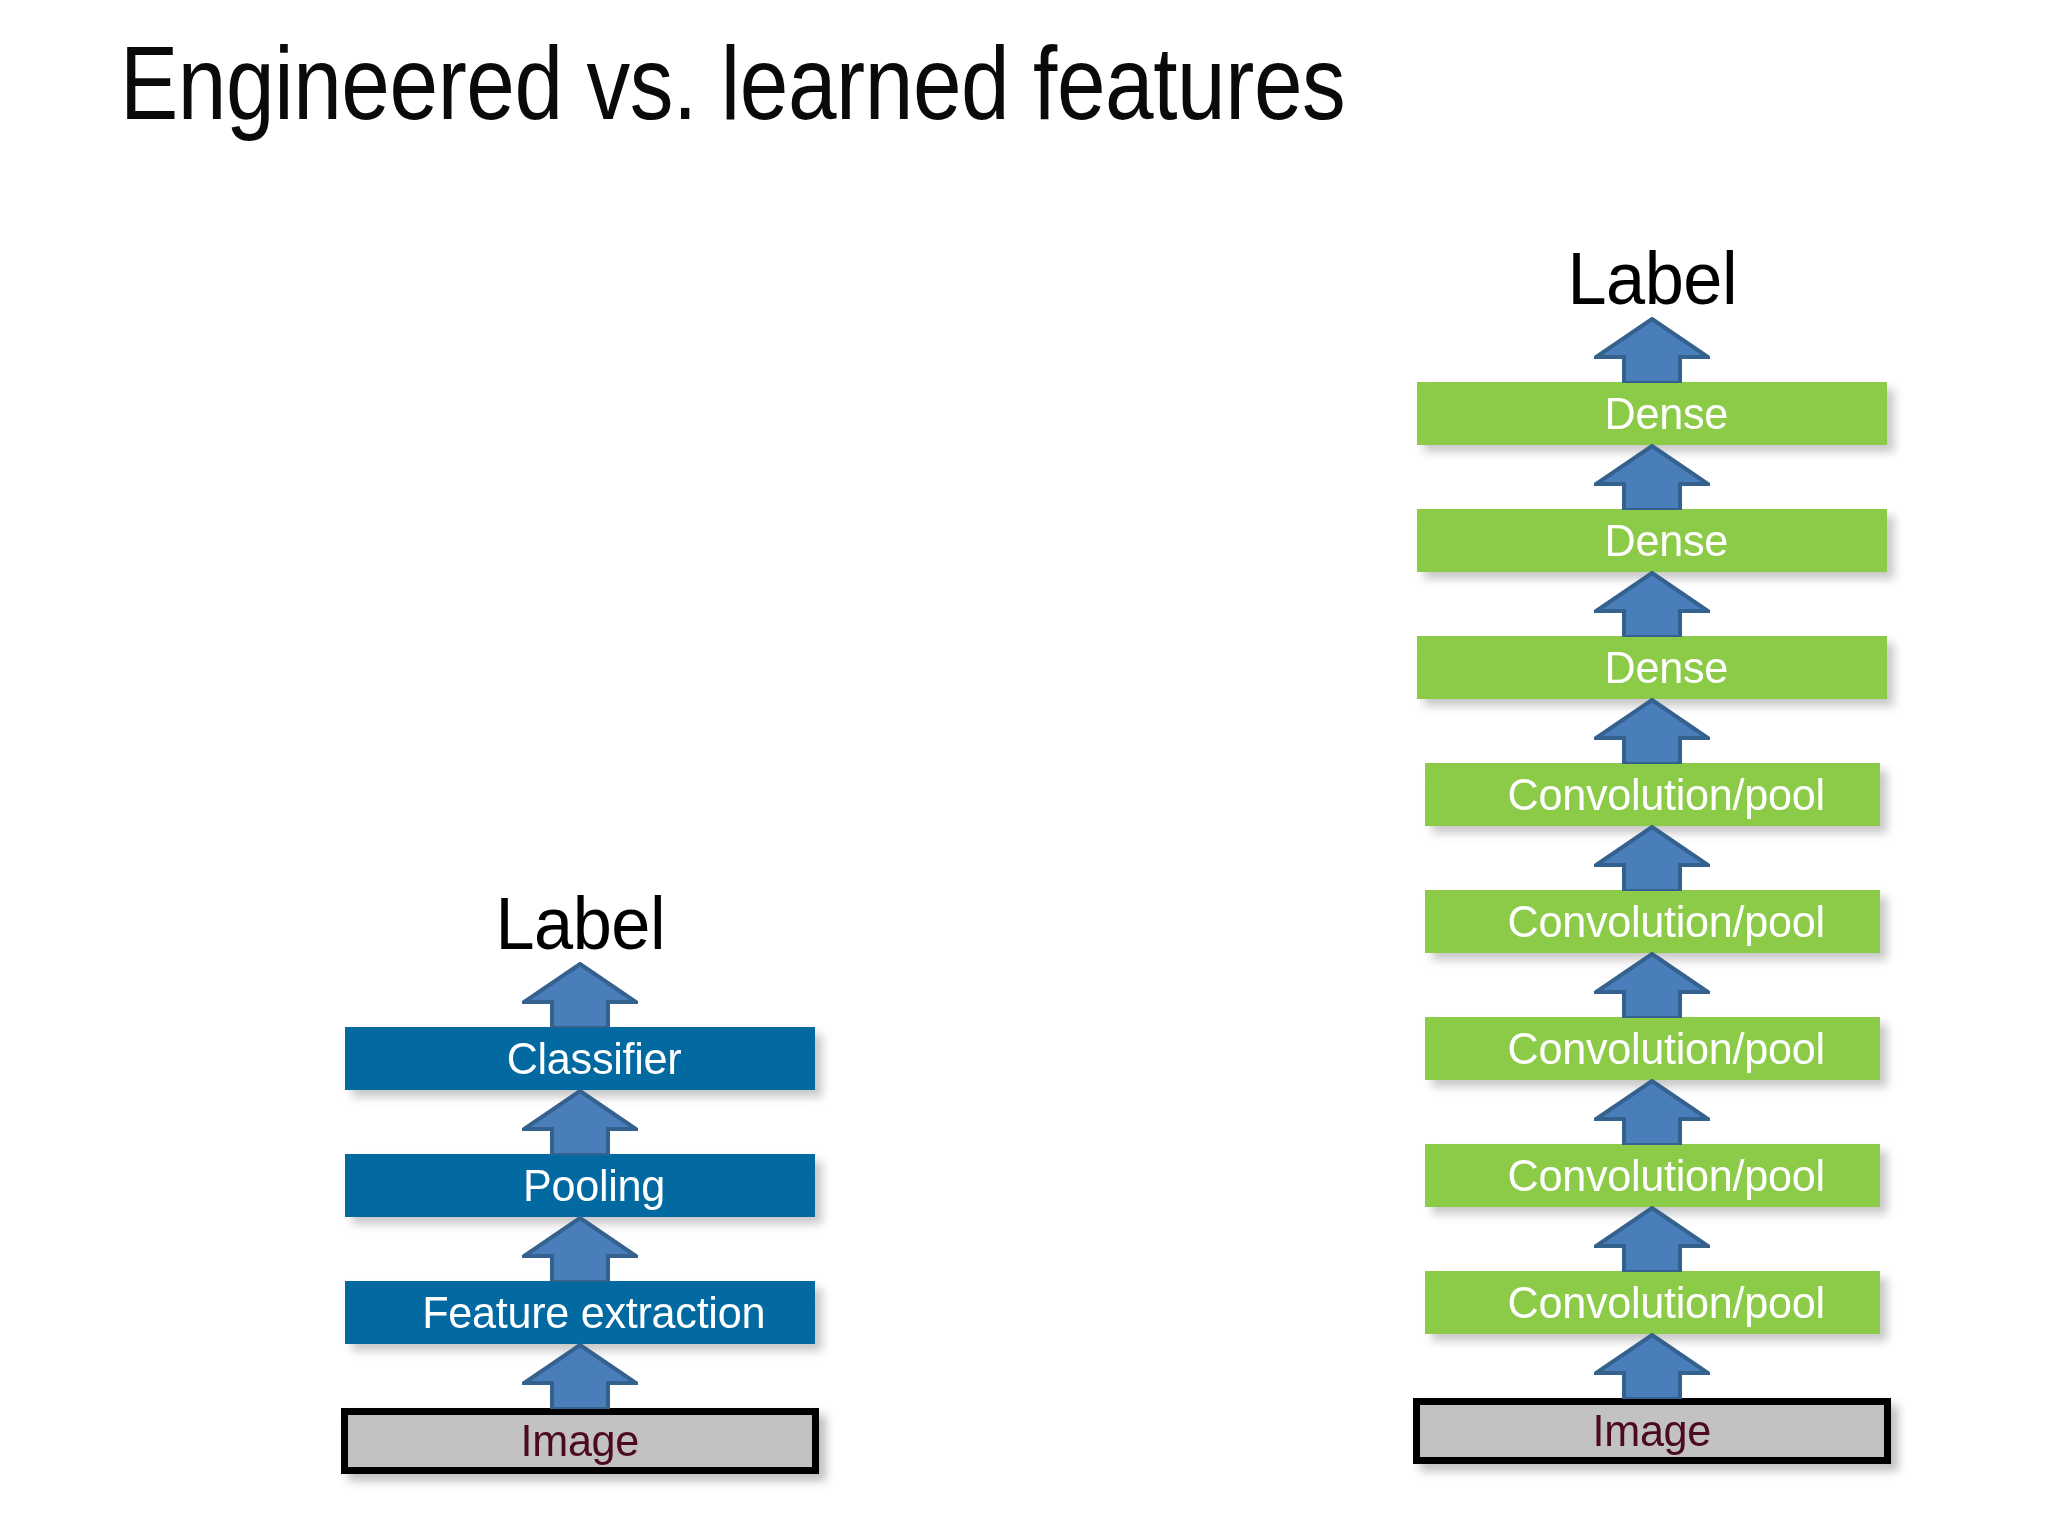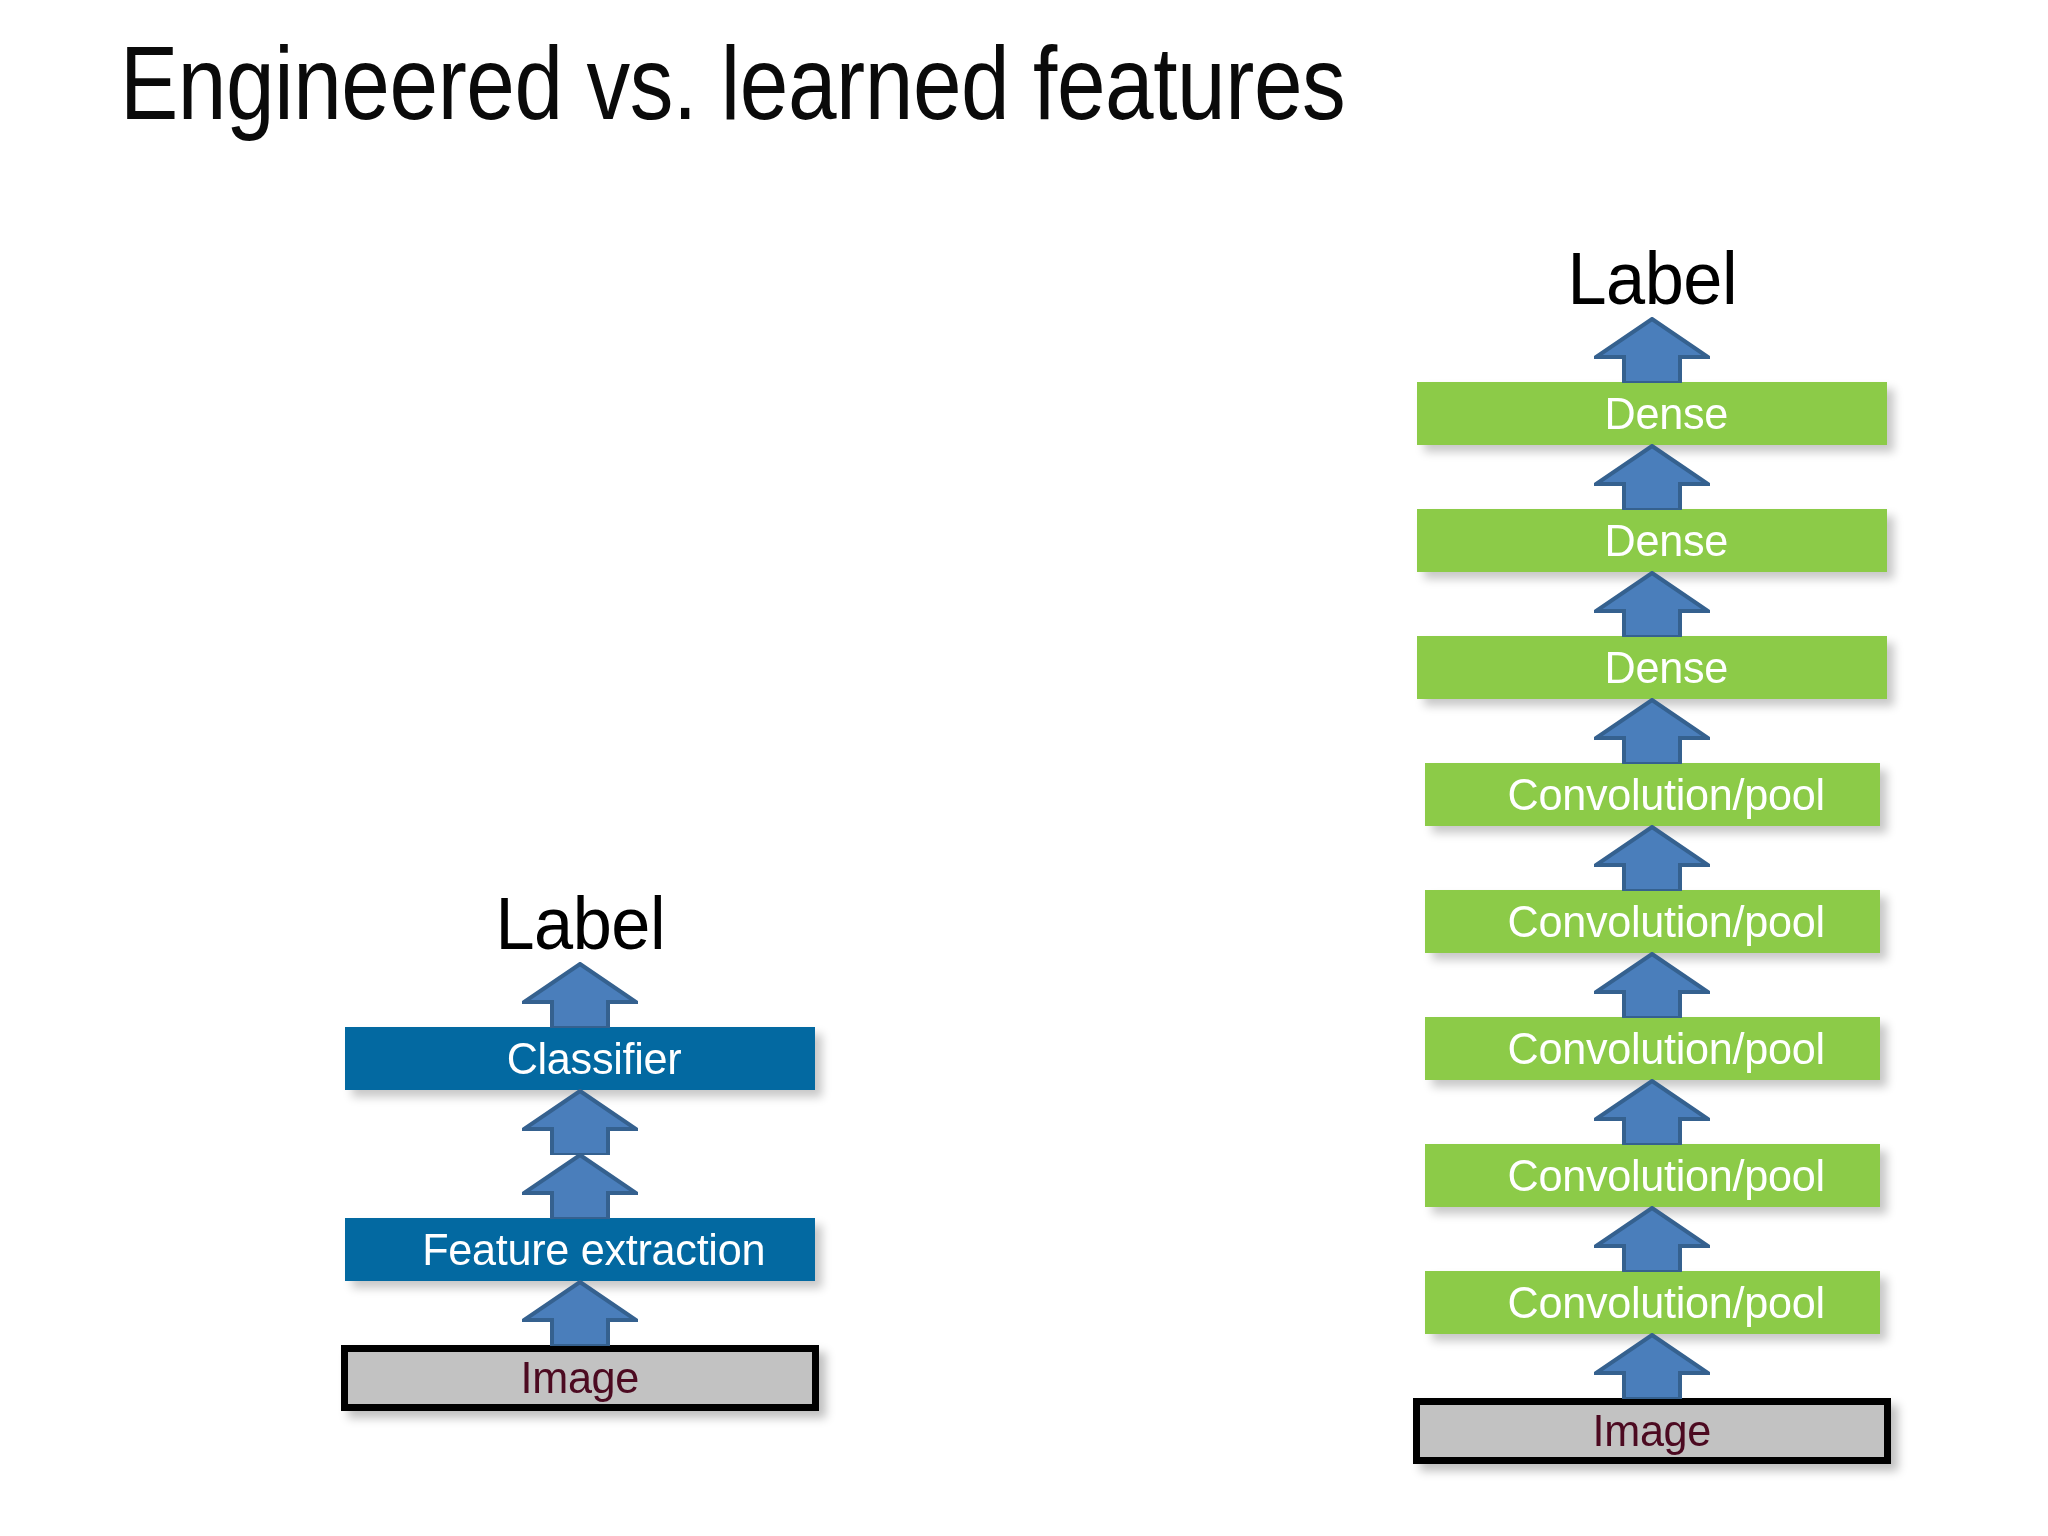--- a/index.html
+++ b/index.html
@@ -140,20 +140,23 @@
     <div class="layer-bar bar-red bar-w-narrow">
       <span>Classifier</span>
     </div>
 
     <div class="up-arrow">
       <svg viewBox="0 0 116 66" xmlns="http://www.w3.org/2000/svg">
         <polygon points="58,2 114,40 86,40 86,66 30,66 30,40 2,40" fill="#4A7EBB" stroke="#35618F" stroke-width="4" stroke-linejoin="miter"></polygon>
       </svg>
     </div>
 
+    <div class="layer-bar bar-red bar-w-narrow">
+      <span>Pooling</span>
+    </div>
 
     <div class="up-arrow">
       <svg viewBox="0 0 116 66" xmlns="http://www.w3.org/2000/svg">
         <polygon points="58,2 114,40 86,40 86,66 30,66 30,40 2,40" fill="#4A7EBB" stroke="#35618F" stroke-width="4" stroke-linejoin="miter"></polygon>
       </svg>
     </div>
 
     <div class="layer-bar bar-red bar-w-narrow">
       <span>Feature extraction</span>
     </div>

